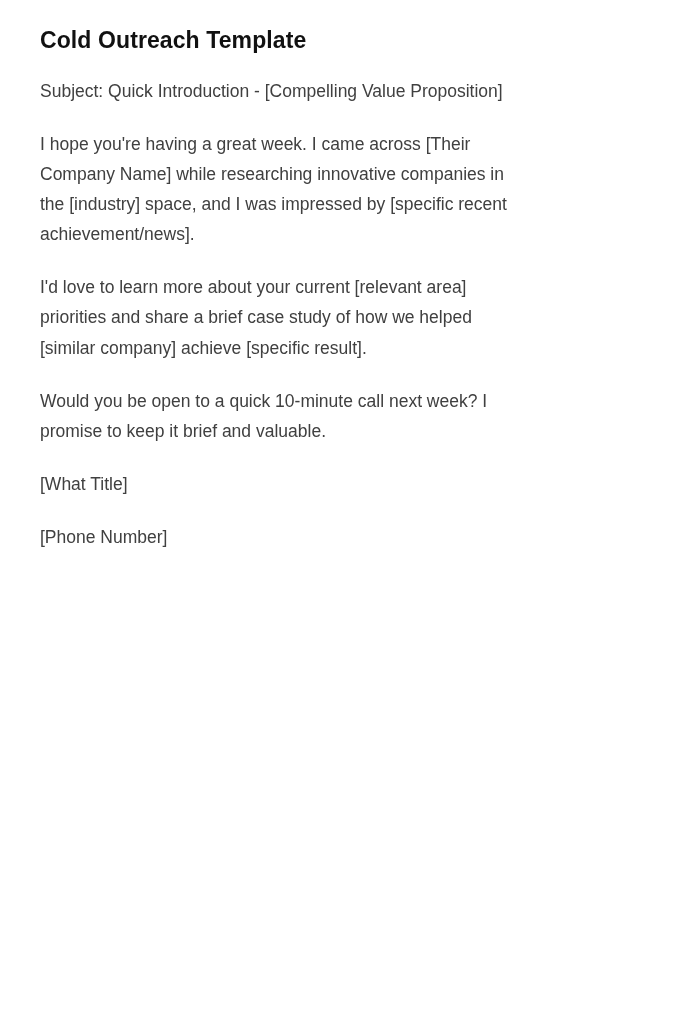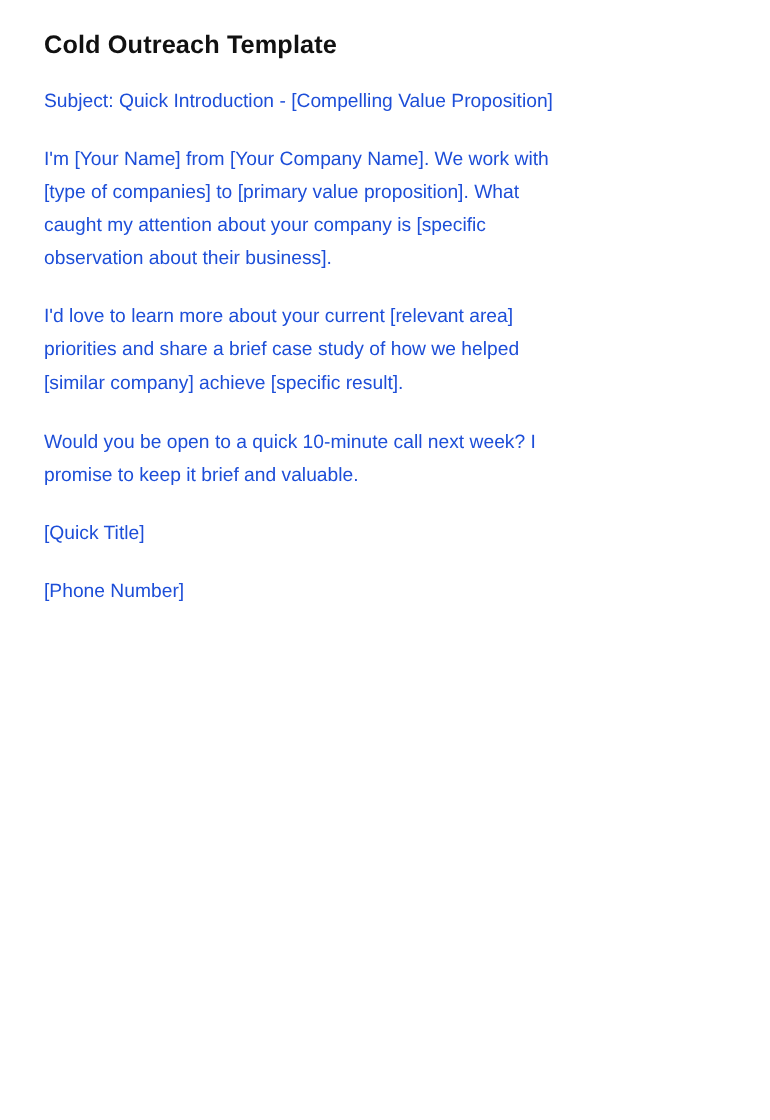--- a/index.html
+++ b/index.html
@@ -23,32 +23,32 @@
     font-weight: bold;
     line-height: 1.3;
     margin: 0 0 20px 0;
     color: #111111;
     letter-spacing: 0.1px;
   }
   .paragraph {
     font-size: 17.5px;
     line-height: 1.72;
     margin: 0 0 23px 0;
-    color: #1d4ed8;
+    color: #404040;
     font-weight: 400;
   }
   .paragraph:last-child {
     margin-bottom: 0;
   }
 </style>
 </head>
 <body>
 
 <div class="document">
   <h1 class="doc-title">Cold Outreach Template</h1>
 
   <p class="paragraph">Subject: Quick Introduction - [Compelling Value Proposition]</p>
-  <p class="paragraph">I'm [Your Name] from [Your Company Name]. We work with [type of companies] to [primary value proposition]. What caught my attention about your company is [specific observation about their business].</p>
+  <p class="paragraph">I hope you're having a great week. I came across [Their Company Name] while researching innovative companies in the [industry] space, and I was impressed by [specific recent achievement/news].</p>
   <p class="paragraph">I'd love to learn more about your current [relevant area] priorities and share a brief case study of how we helped [similar company] achieve [specific result].</p>
   <p class="paragraph">Would you be open to a quick 10-minute call next week? I promise to keep it brief and valuable.</p>
-  <p class="paragraph">[Quick Title]</p>
+  <p class="paragraph">[What Title]</p>
   <p class="paragraph">[Phone Number]</p>
 </div>
 
 </body></html>

